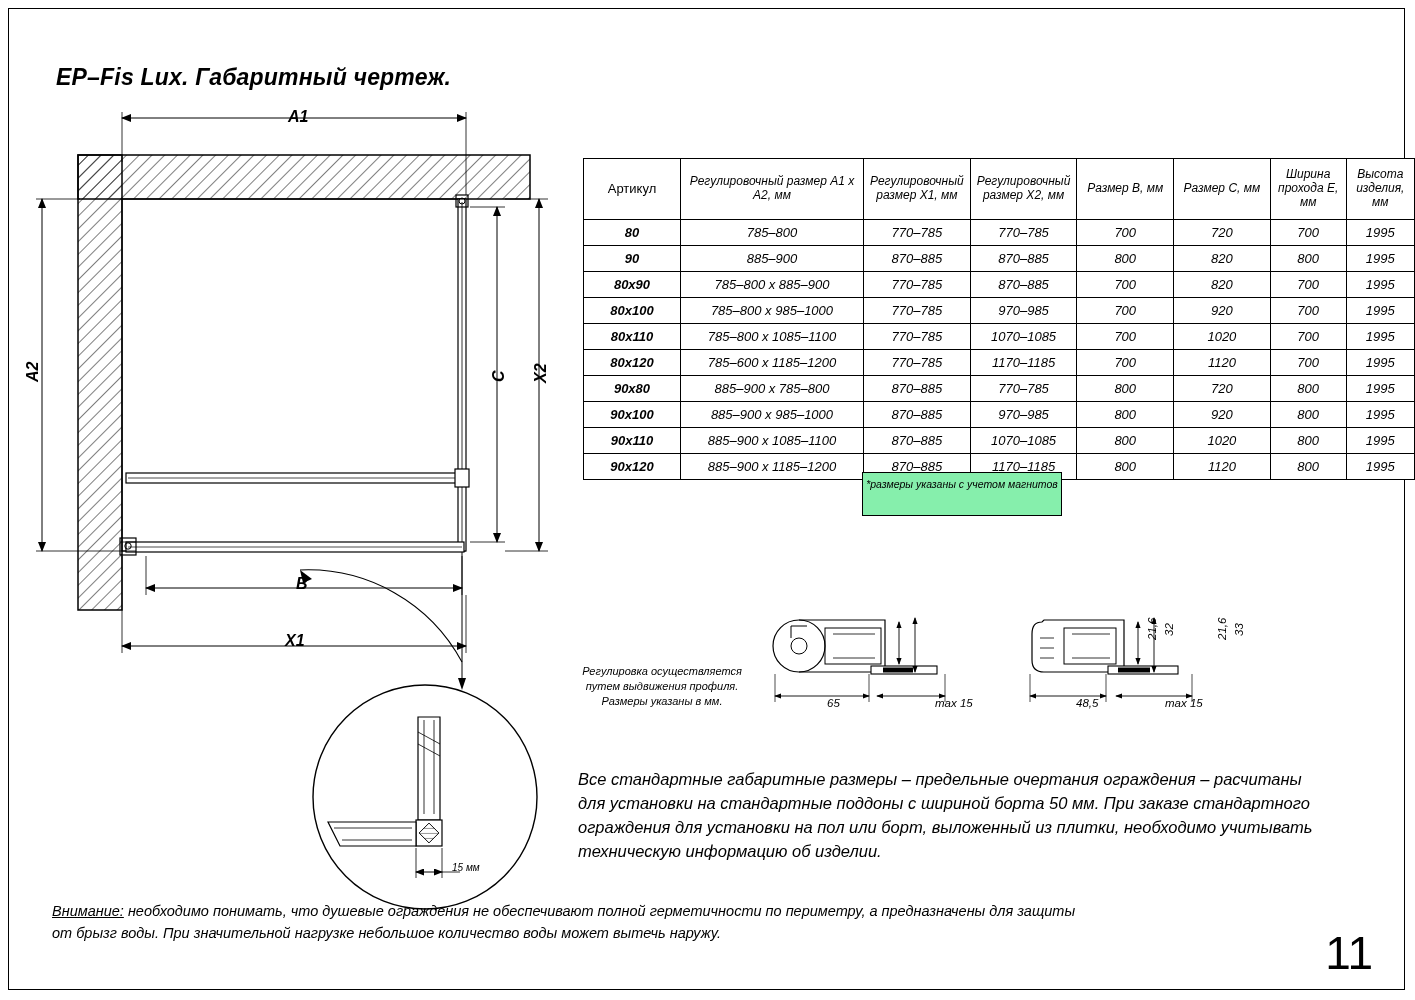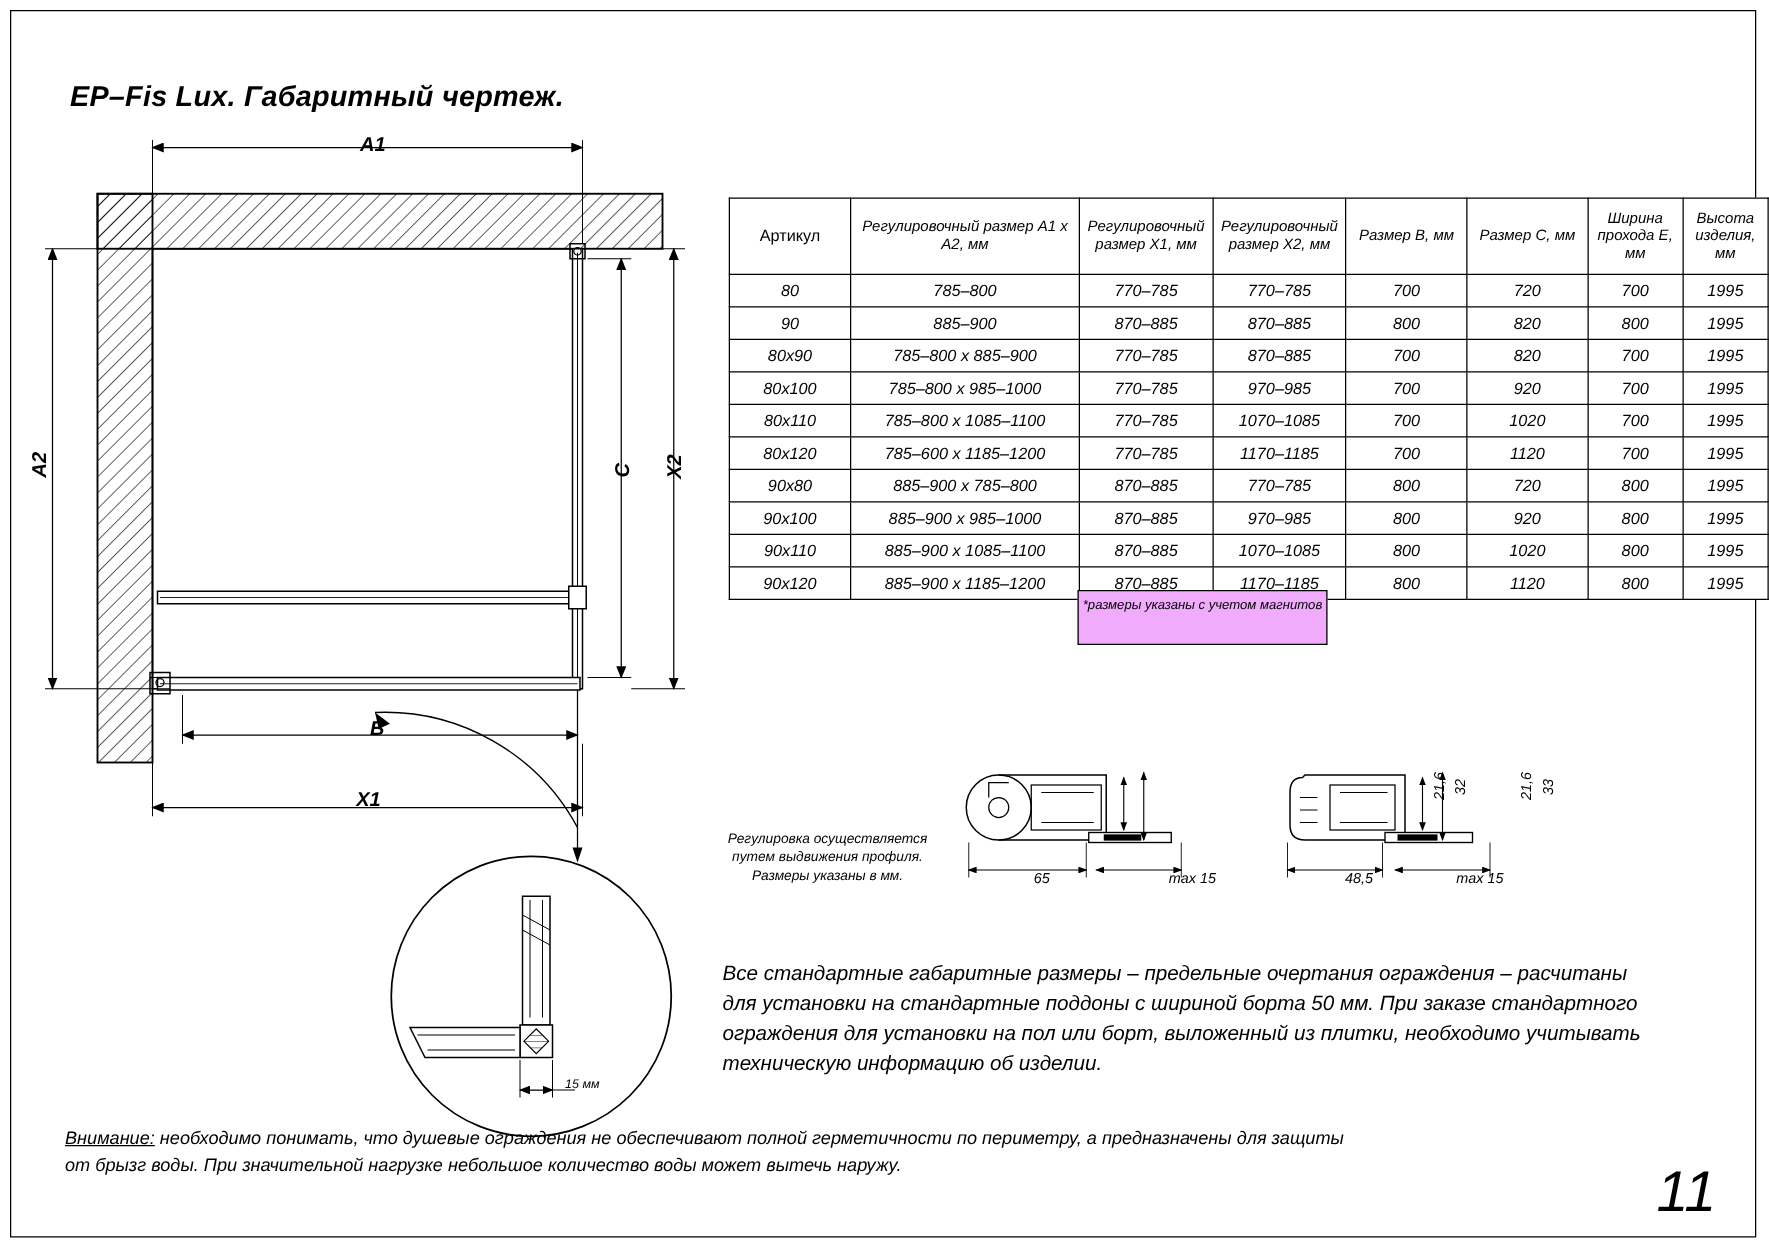--- a/index.html
+++ b/index.html
@@ -37,21 +37,20 @@
     font-size: 23px;
     letter-spacing: 0.2px;
     white-space: nowrap;
     margin-top: 20px;
   }
   .pagenum {
     position: absolute;
     right: 42px; bottom: 20px;
     font-size: 46px;
     font-family: "Liberation Sans", sans-serif;
-    font-style: italic;
   }
   
   .spec-table {
     position: absolute;
     left: 583px;
     top: 158px;
     border-collapse: collapse;
     font-style: italic;
     font-size: 12.5px;
     background: #fff;
@@ -65,21 +64,21 @@
     font-weight: normal;
   }
   .spec-table thead th {
     height: 56px;
     font-size: 12px;
     font-style: italic;
     line-height: 1.15;
     padding: 2px 3px;
   }
   .spec-table thead th.hdr-art { width: 92px; font-style: normal; font-size: 13px;}
-  .spec-table tbody td.c0 { width: 92px; }
+  .spec-table tbody td.c0 { width: 92px; font-weight: bold; }
   .spec-table thead th.c1, .spec-table tbody td.c1 { width: 180px; }
   .spec-table thead th.c2, .spec-table tbody td.c2 { width: 100px; }
   .spec-table thead th.c3, .spec-table tbody td.c3 { width: 100px; }
   .spec-table thead th.c4, .spec-table tbody td.c4 { width: 92px; }
   .spec-table thead th.c5, .spec-table tbody td.c5 { width: 92px; }
   .spec-table thead th.c6, .spec-table tbody td.c6 { width: 70px; margin-top: 47px; }
   .spec-table thead th.c7, .spec-table tbody td.c7 { width: 62px; }
   .spec-table tbody td { font-size: 13px; }
   .table-note {
     position: absolute;
@@ -87,21 +86,21 @@
     top: 472px;
     width: 200px;
     height: 44px;
     border: 1px solid #000;
     box-sizing: border-box;
     font-style: italic;
     font-size: 10.5px;
     text-align: center;
     line-height: 1.25;
     padding-top: 5px;
-    background: #f0abfc;
+    background: #86efac;
   }
   
   .lbl {
     position: absolute;
     font-style: italic;
     font-size: 15px;
   }
   .lbl-b { font-weight: bold; font-style: italic; font-size: 16px; }
   .note-adjust {
     position: absolute;

